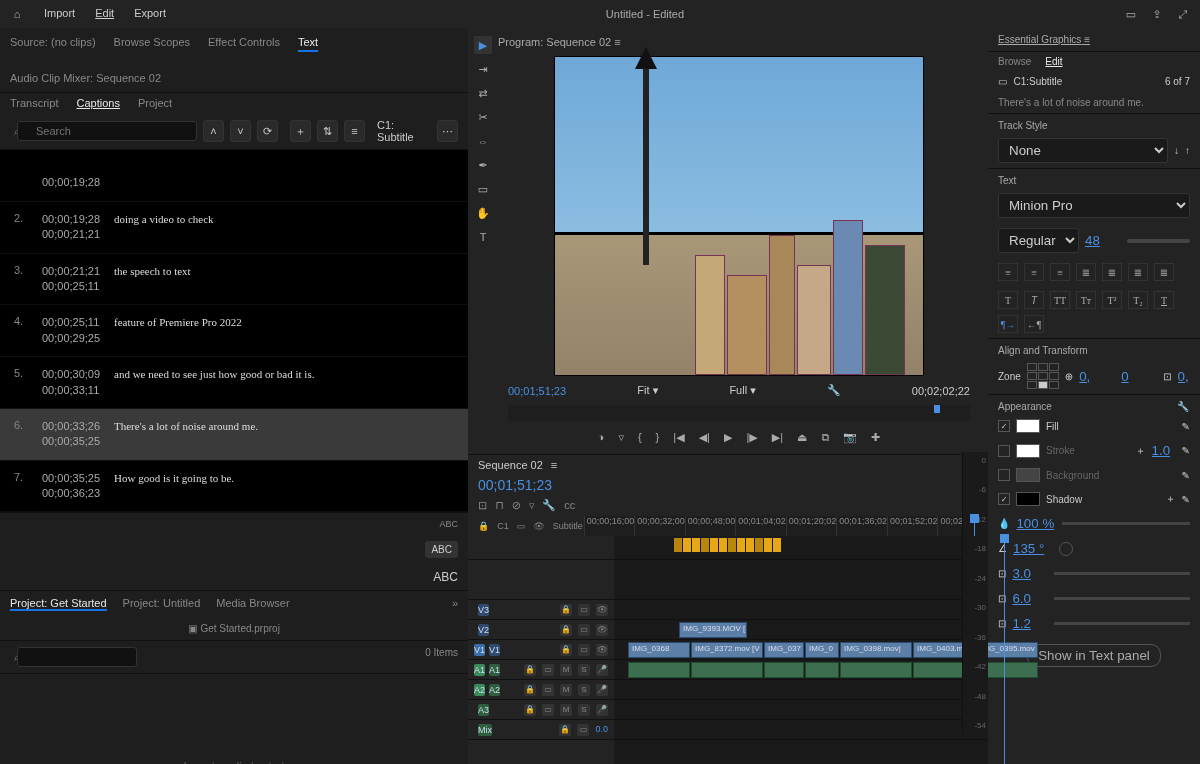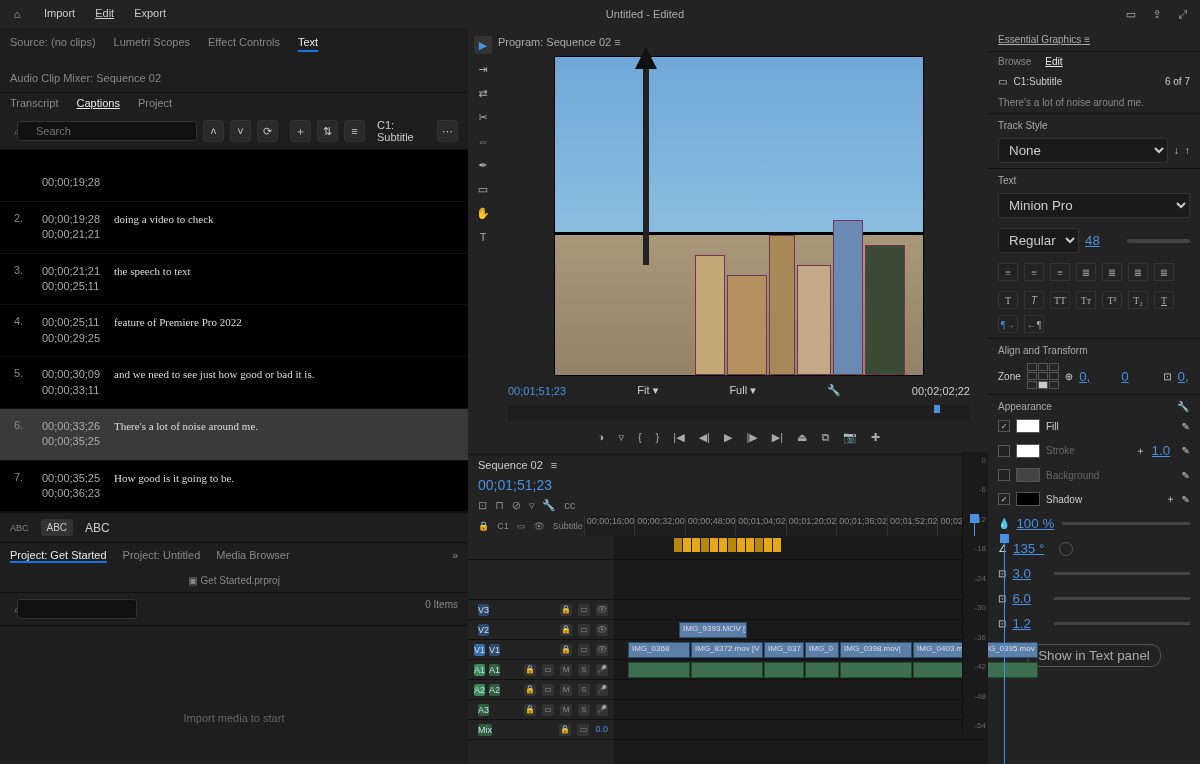--- a/index.html
+++ b/index.html
@@ -25,21 +25,21 @@
 .search-wrap { position: relative; padding-left: 7px; }
 .search-wrap .sicon { position: absolute; left: 4px; top: 5px; color: #888; font-size: 10px; }
 .tb-btn { width: 22px; height: 22px; background: #2a2a2a; border: 1px solid #333; display: flex; align-items: center; justify-content: center; color: #ccc; cursor: pointer; border-radius: 3px; }
 .tb-spacer { flex: 1; }
 .caption-list { flex: 1; overflow: auto; background: #000; }
 .caption-row { display: flex; padding: 10px 14px; gap: 16px; border-bottom: 1px solid #111; }
 .caption-row.selected { background: #3a3a3a; }
 .caption-row .idx { width: 12px; color: #888; }
 .caption-row .times { width: 56px; color: #aaa; line-height: 1.4; }
 .caption-row .text { flex: 1; color: #ddd; line-height: 1.4; font-family: Liberation Serif, serif; }
-.abc-bar { display: flex; gap: 12px; padding: 6px 10px; align-items: center; background: #1e1e1e; border-top: 1px solid #111; }
+.abc-bar { display: flex; gap: 12px; padding: 6px 10px; align-items: flex-end; background: #1e1e1e; border-top: 1px solid #111; flex-direction: column; }
 .abc-btn { background: #333; padding: 3px 6px; border-radius: 3px; font-size: 10px; }
 .project-tabs { display: flex; gap: 16px; padding: 6px 10px; color: #888; border-top: 1px solid #111; }
 .project-tabs .tab.active { color: #e8e8e8; border-bottom: 2px solid #1473e6; }
 .project-content { flex: 0 0 240px; display: flex; flex-direction: column; background: #1e1e1e; }
 .project-info { padding: 6px 10px; display: flex; justify-content: center; color: #888; font-size: 10px; border-bottom: 1px solid #111; }
 .project-body { flex: 1; display: flex; align-items: center; justify-content: center; color: #666; }
 
 
 .center-panel { display: flex; flex-direction: column; background: #232323; }
 .tool-strip { position: absolute; left: 472px; top: 32px; width: 22px; display: flex; flex-direction: column; gap: 6px; background: #232323; padding: 4px 2px; }
@@ -120,21 +120,21 @@
     <span class="icon">⇪</span>
     <span class="icon">⤢</span>
   </div>
 </div>
 
 <div class="main-grid">
 
   <div class="left-panel">
     <div class="panel-tabs">
       <span class="tab">Source: (no clips)</span>
-      <span class="tab">Lumetri Scopes</span>
+      <span class="tab">Browse Scopes</span>
       <span class="tab">Effect Controls</span>
       <span class="tab active">Text</span>
       <span class="tab">Audio Clip Mixer: Sequence 02</span>
     </div>
     <div class="sub-tabs">
       <span class="tab">Transcript</span>
       <span class="tab active">Captions</span>
       <span class="tab">Project</span>
     </div>
     <div class="caption-toolbar">

